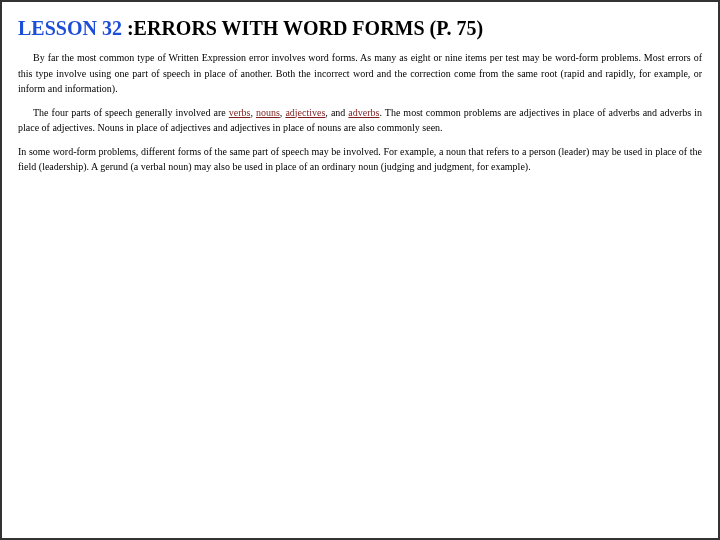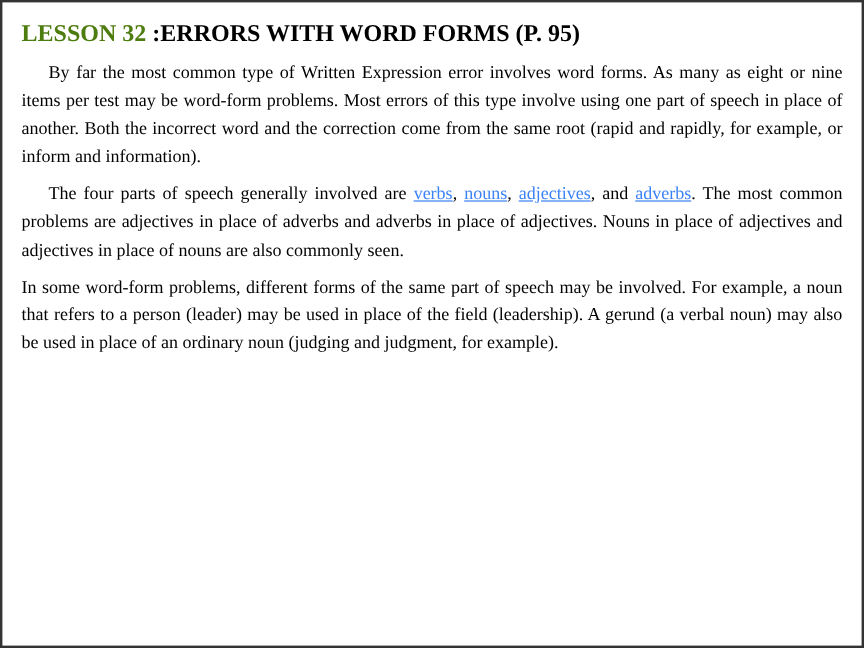--- a/index.html
+++ b/index.html
@@ -26,56 +26,56 @@
 
     .title {
       font-size: 20px;
       font-weight: bold;
       color: #000;
       margin-bottom: 10px;
       line-height: 1.2;
     }
 
     .title .lesson-num {
-      color: #4d7c0f;
+      color: #1d4ed8;
     }
 
     .body-text {
-      font-size: 15px;
+      font-size: 10px;
       line-height: 1.55;
       color: #000;
       text-align: justify;
     }
 
     .paragraph {
       margin-bottom: 8px;
       text-indent: 1.5em;
     }
 
     .paragraph.no-indent {
       text-indent: 0;
     }
 
     .red {
-      color: #3b82f6;
+      color: #7f1d1d;
     }
 
     .underline {
       text-decoration: underline;
     }
 
     .italic {
     }
   </style>
 </head>
 <body>
 
 <div class="page">
   <div class="title">
-    <span class="lesson-num">LESSON 32</span><span> :</span><span>ERRORS WITH WORD FORMS (P. 95)</span>
+    <span class="lesson-num">LESSON 32</span><span> :</span><span>ERRORS WITH WORD FORMS (P. 75)</span>
   </div>
 
   <div class="body-text">
 
     <div class="paragraph">
       <span>By far the most common type of Written Expression error involves word forms. As many as eight or nine items per test may be word-form problems. Most errors of this type involve using one part of speech in place of another. Both the incorrect word and the correction come from the same root (rapid and rapidly, for example, or inform and information).</span>
     </div>
 
     <div class="paragraph">
       <span>The four parts of speech generally involved are </span><span class="red underline">verbs</span><span>, </span><span class="red underline">nouns</span><span>, </span><span class="red underline">adjectives</span><span>, and </span><span class="red underline">adverbs</span><span>. The most common problems are adjectives in place of adverbs and adverbs in place of adjectives. Nouns in place of adjectives and adjectives in place of nouns are also commonly seen.</span>

